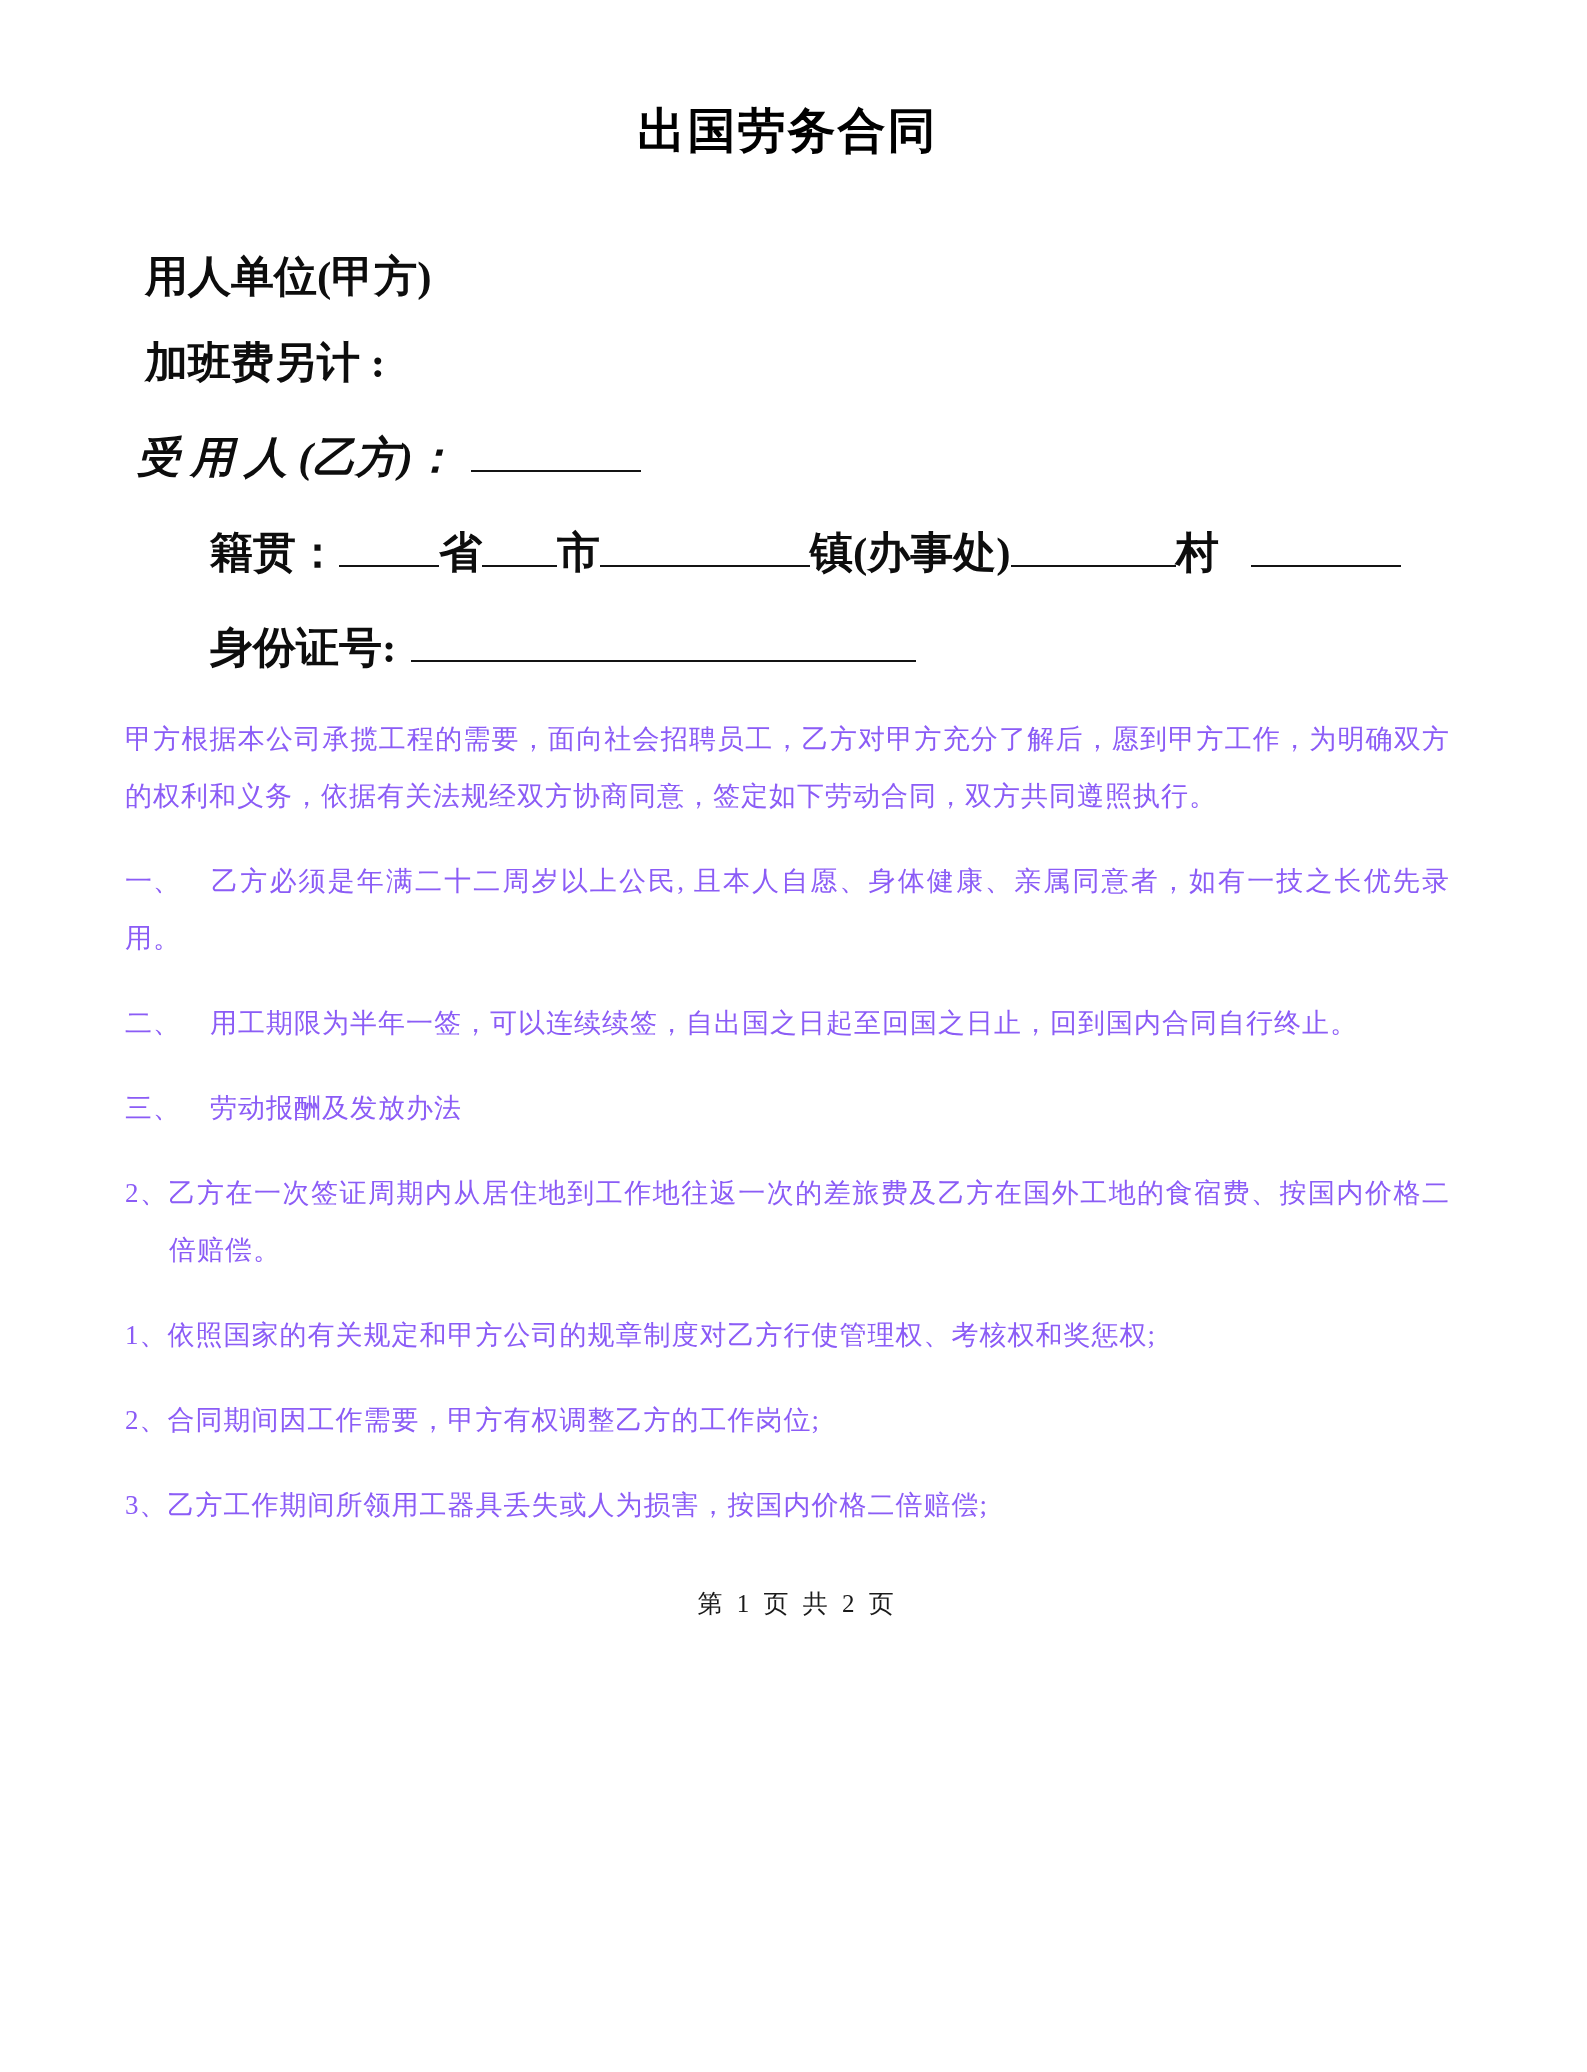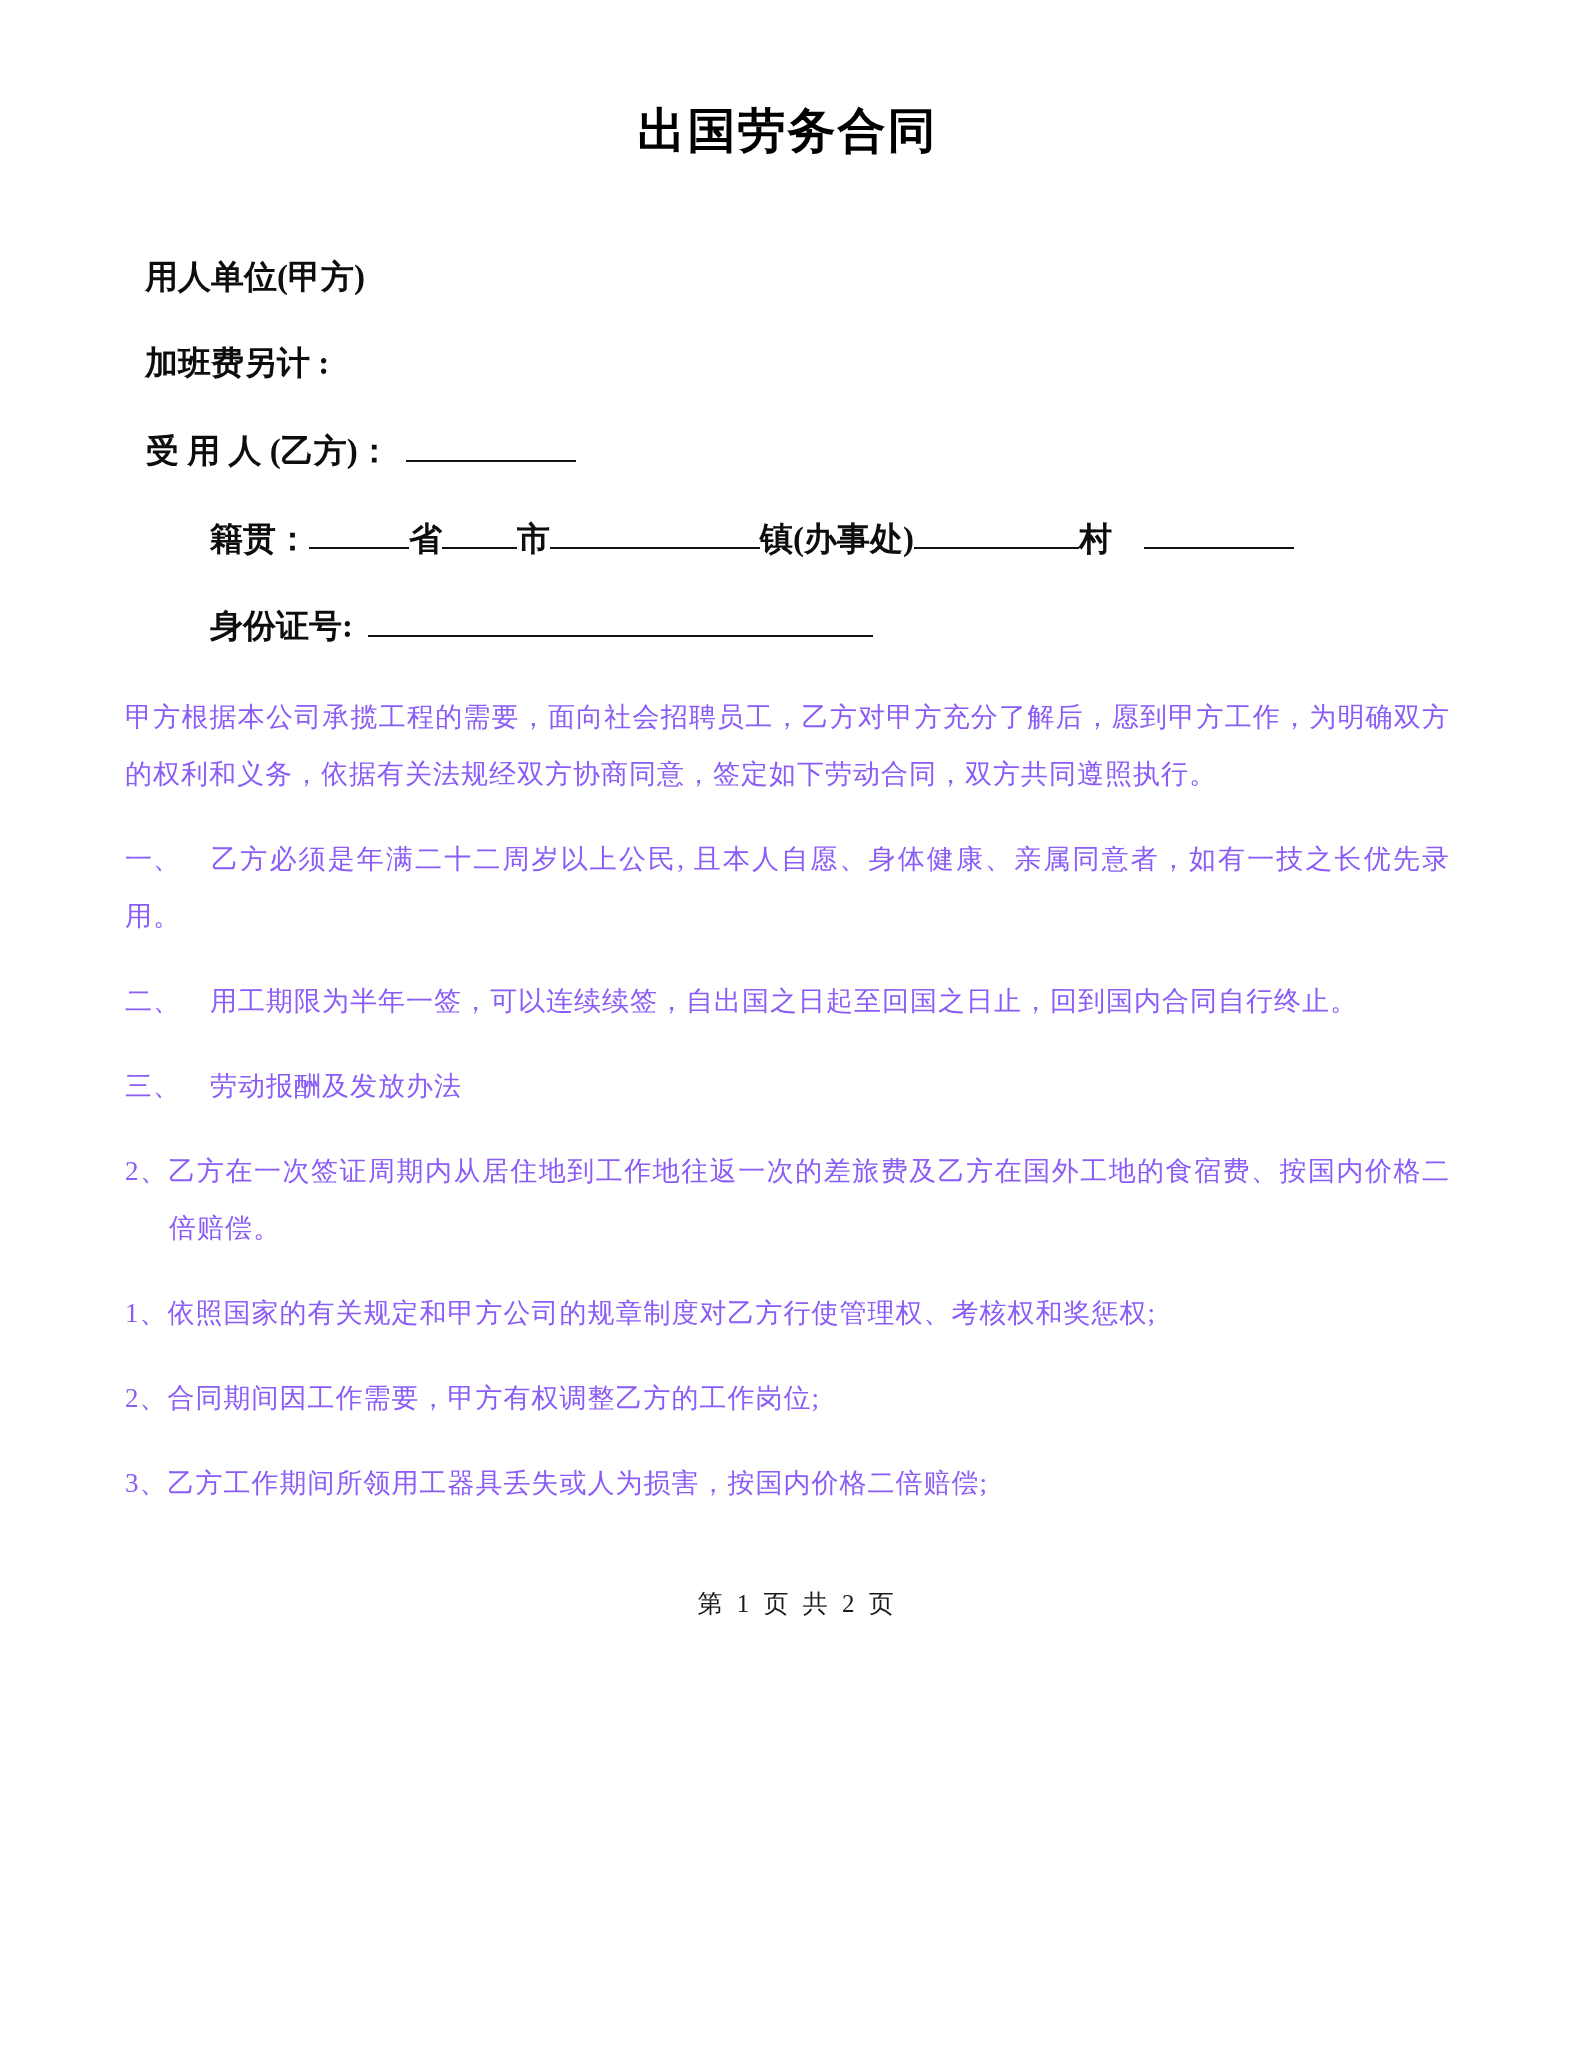--- a/index.html
+++ b/index.html
@@ -28,29 +28,29 @@
     line-height: 58px;
     font-weight: 700;
     text-align: center;
     letter-spacing: 2px;
     color: #000000;
   }
   .fields {
     margin-top: 94px;
   }
   .field-line {
-    font-size: 33px;
+    font-size: 43px;
     line-height: 46px;
     margin-bottom: 40px;
     font-weight: 600;
     color: #0d0d0d;
     white-space: nowrap;
   }
   .f-employer, .f-rep { margin-left: 20px; }
-  .f-employee { margin-left: 21px; }
+  .f-employee { margin-left: 12px; font-style: italic; }
   .f-native, .f-id { margin-left: 85px; }
   .blank {
     display: inline-block;
     height: 1.02em;
     border-bottom: 2px solid #141414;
     vertical-align: baseline;
   }
   .w100 { width: 100px; }
   .w75  { width: 75px; }
   .w210 { width: 210px; }

